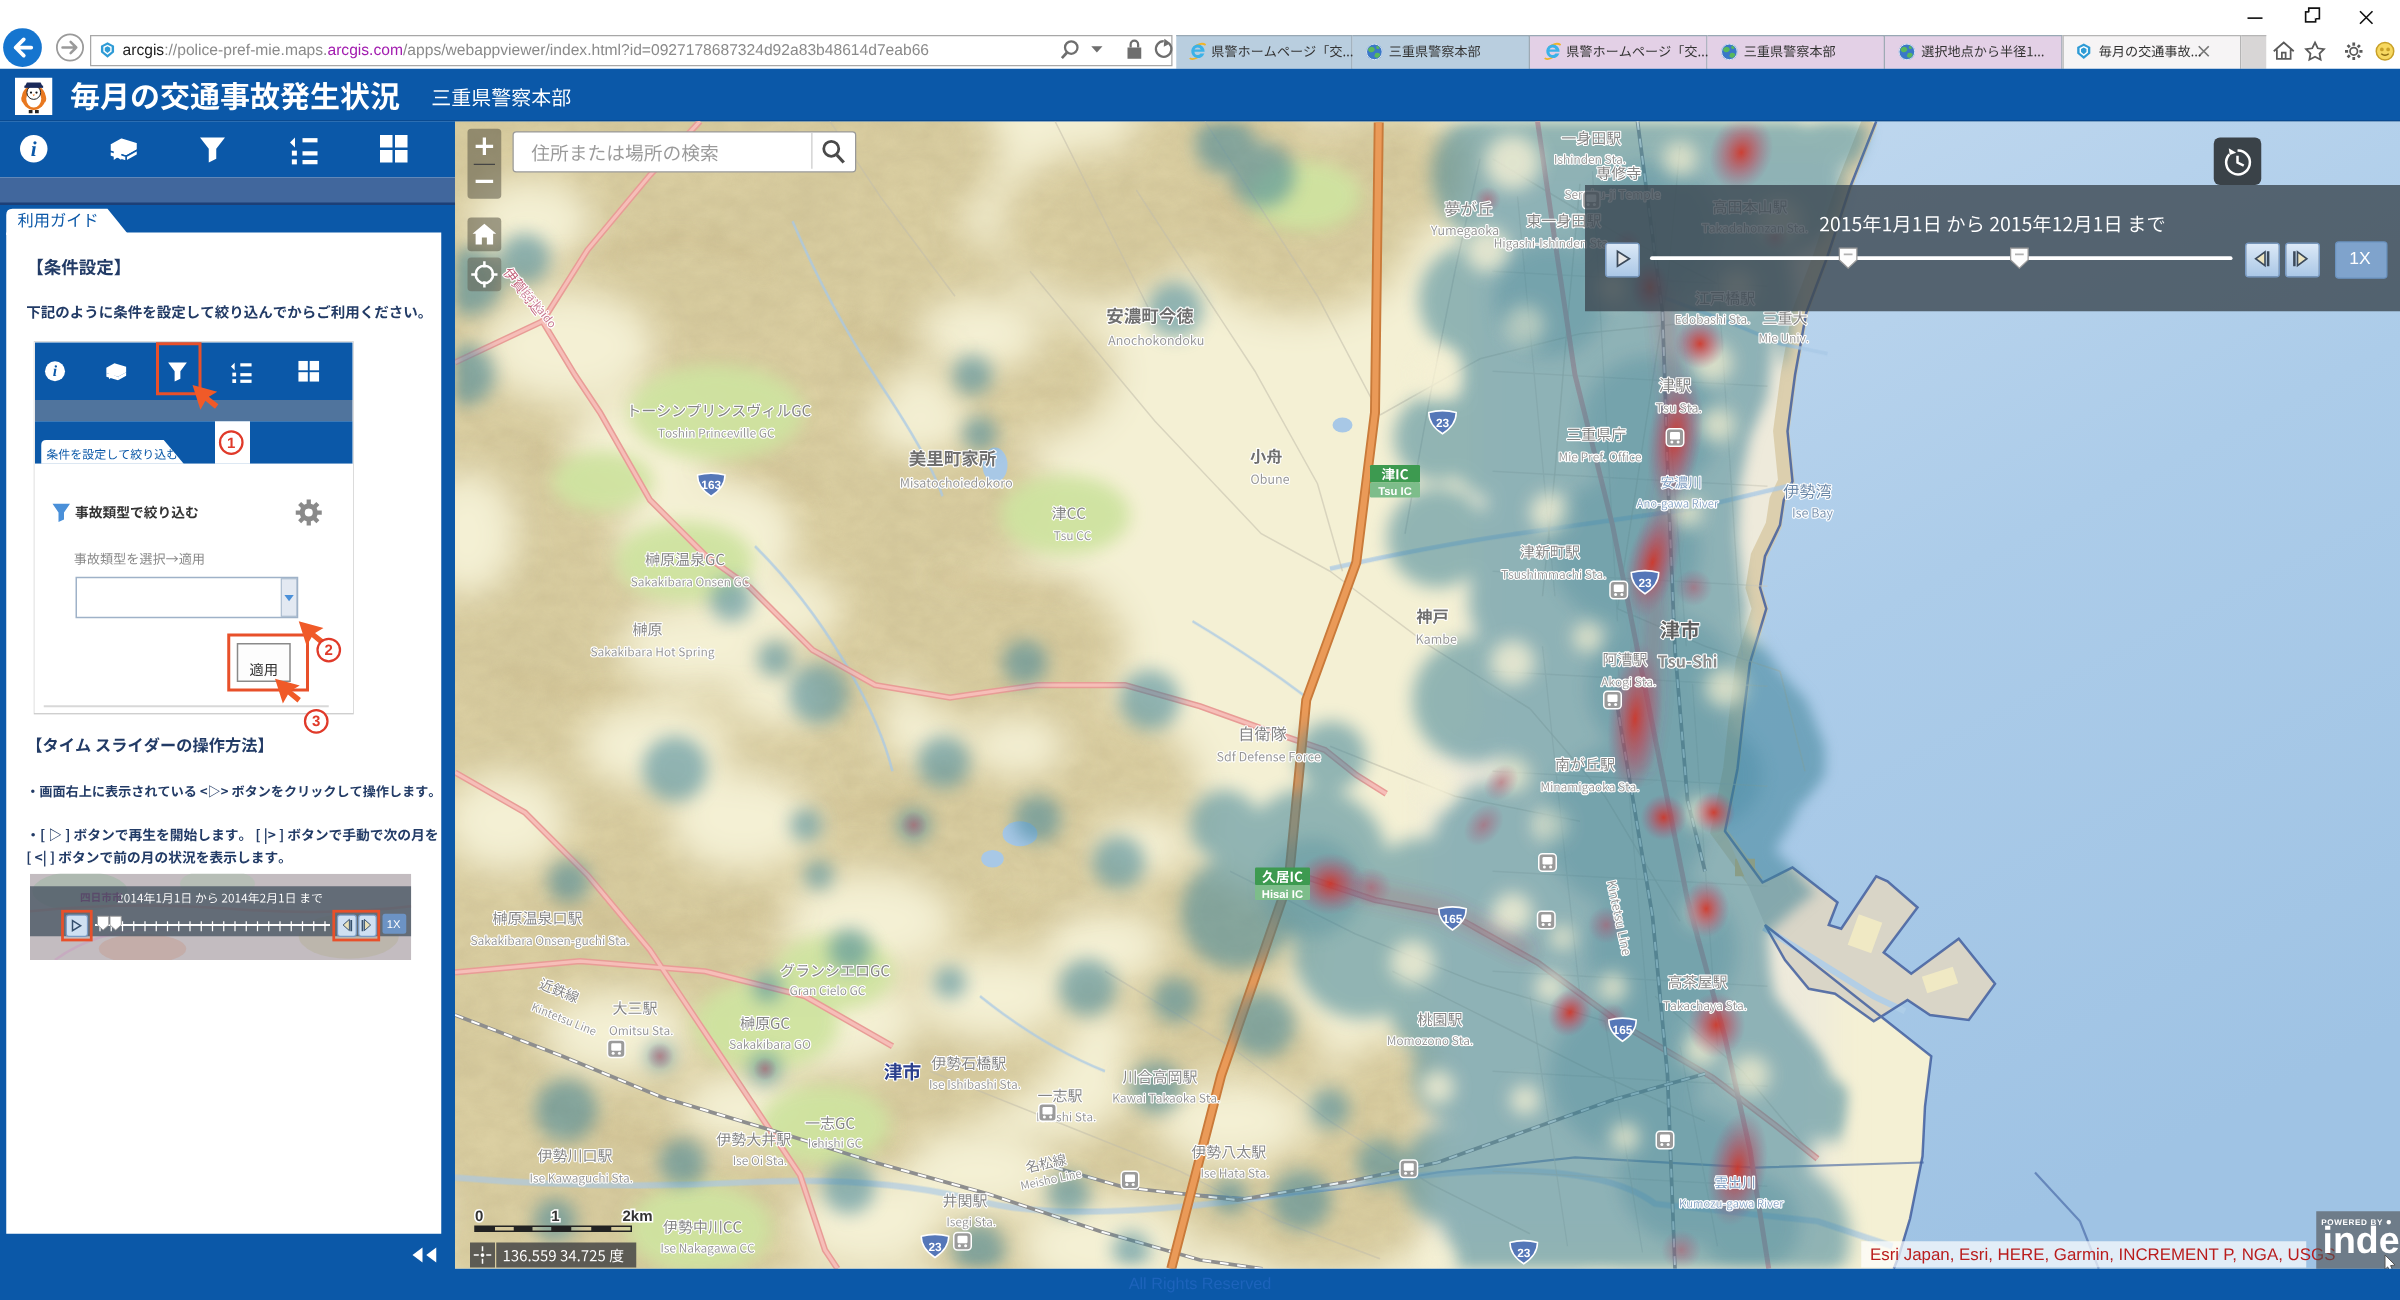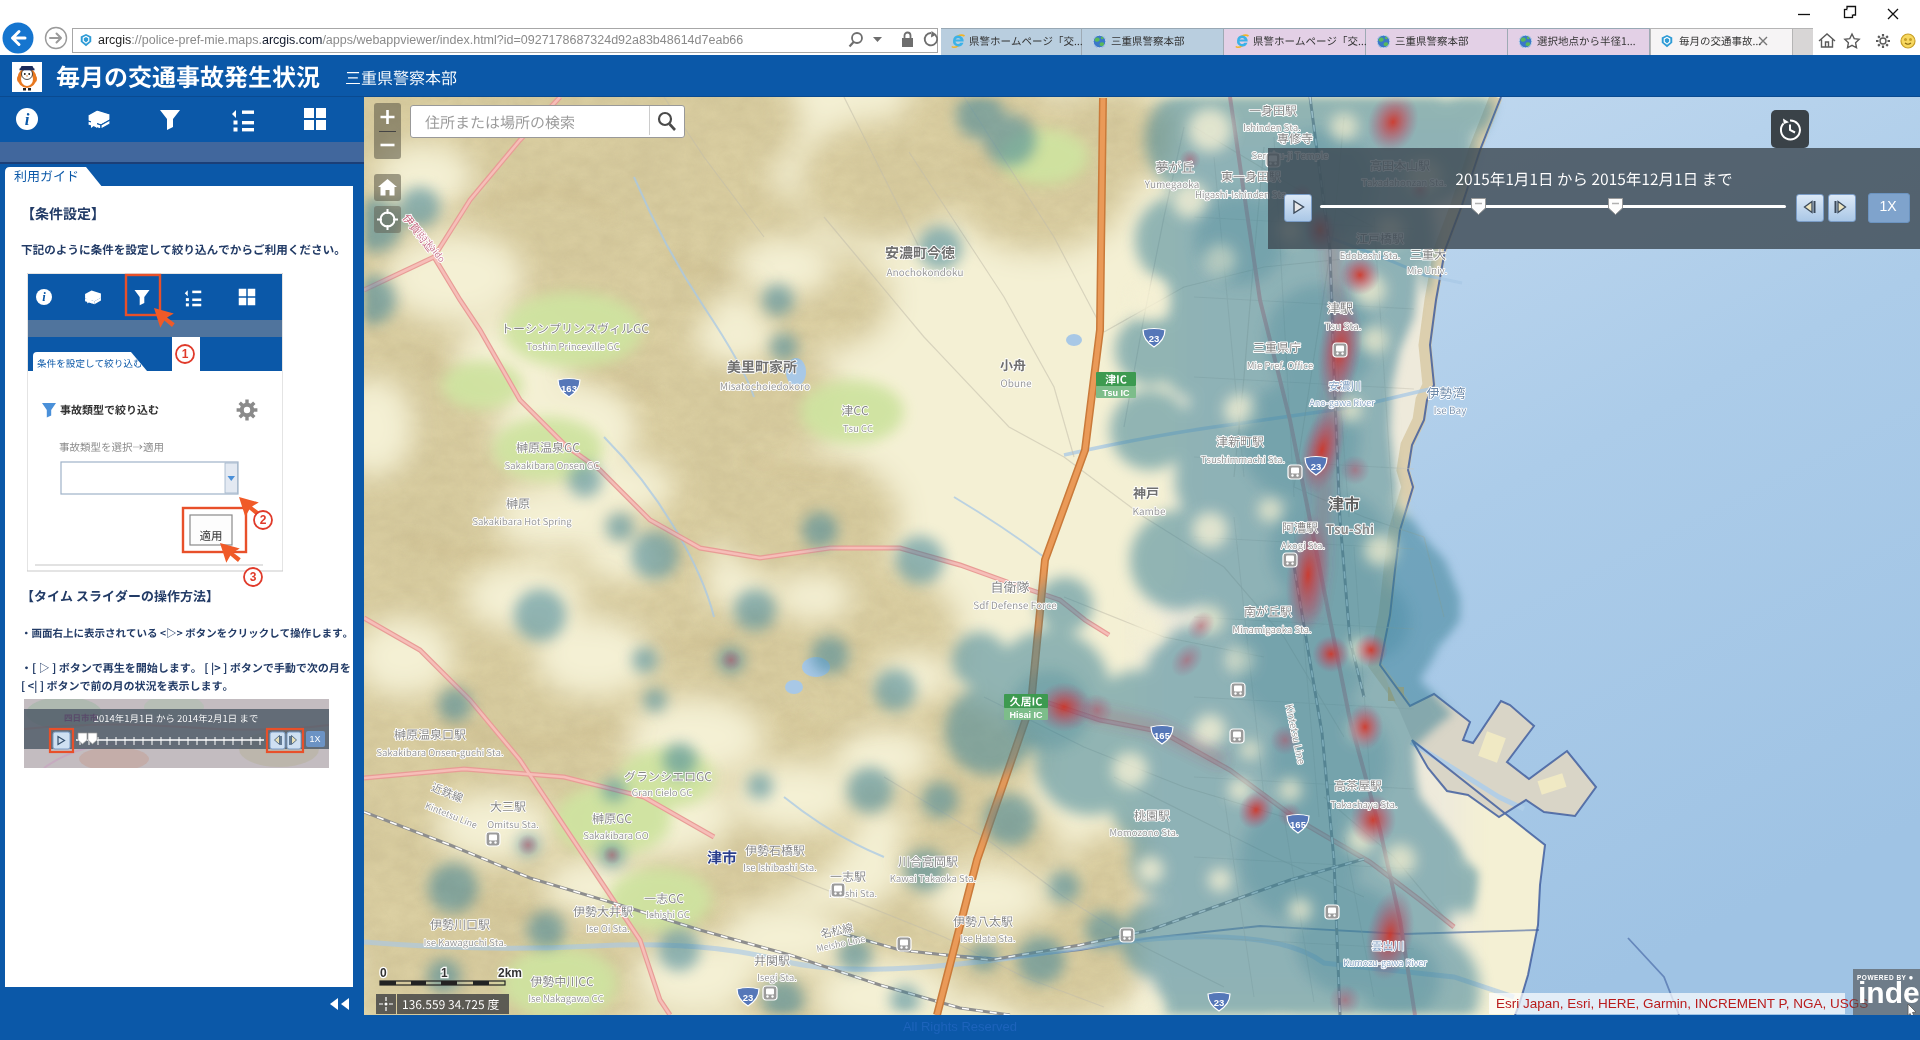--- a/index.html
+++ b/index.html
@@ -321,21 +321,21 @@
     <path d="M25 18 H12.5 M12.5 18 l6.5,-6.5 M12.5 18 l6.5,6.5" stroke="#fff" stroke-width="3" fill="none" stroke-linecap="round" stroke-linejoin="round"></path>
     <circle cx="56" cy="18" r="10.5" fill="#fff" stroke="#9a9a9a" stroke-width="1.4"></circle>
     <path d="M50 18 H61 M61 18 l-4.5,-4.5 M61 18 l-4.5,4.5" stroke="#9a9a9a" stroke-width="2" fill="none" stroke-linecap="round" stroke-linejoin="round"></path>
   </svg>
 <div class="abs" style="left:72px;top:28px;width:864px;height:23px;background:#fff;border:1px solid #a7a7a7"></div>
 <svg class="abs" style="left:79px;top:33px" width="14" height="14" viewBox="0 0 16 16">
     <path d="M8 1 L14 4 V10 L8 15 L2 10 V4 Z" fill="#2e9bd6"></path>
     <path d="M8 3.2 L11.8 5.1 V9.3 L8 12.4 L4.2 9.3 V5.1 Z" fill="#fff"></path>
     <path d="M8 4.6 L10.5 5.9 V8.7 L8 10.8 L5.5 8.7 V5.9 Z" fill="#2e9bd6"></path>
   </svg>
-<div class="abs" style="left:98px;top:33px;font:12.5px 'Liberation Sans',sans-serif;color:#8a8a8a;white-space:nowrap"><span style="color:#1e1e1e">arcgis</span>://police-pref-mie.maps.<span style="color:#0f172a">arcgis.com</span>/apps/webappviewer/index.html?id=0927178687324d92a83b48614d7eab66</div>
+<div class="abs" style="left:98px;top:33px;font:12.5px 'Liberation Sans',sans-serif;color:#8a8a8a;white-space:nowrap"><span style="color:#1e1e1e">arcgis</span>://police-pref-mie.maps.<span style="color:#a21caf">arcgis.com</span>/apps/webappviewer/index.html?id=0927178687324d92a83b48614d7eab66</div>
 <svg class="abs" style="left:845px;top:30px" width="95" height="20">
     <circle cx="12" cy="8" r="5" fill="none" stroke="#6e6e6e" stroke-width="1.8"></circle>
     <line x1="8.6" y1="12" x2="4.5" y2="16.5" stroke="#6e6e6e" stroke-width="2.2"></line>
     <path d="M28 7 l4.5 5 4.5 -5 z" fill="#6e6e6e"></path>
     <rect x="57" y="8" width="11" height="9" fill="#6e6e6e"></rect>
     <path d="M59.5 8 V5.5 a3 3 0 0 1 6 0 V8" fill="none" stroke="#6e6e6e" stroke-width="1.8"></path>
     <path d="M86 3 a6.2 6.2 0 1 0 4.3 1.8" fill="none" stroke="#6e6e6e" stroke-width="1.8"></path>
     <path d="M86.5 1 l5 3.6 -5.5 2.8 z" fill="#6e6e6e"></path>
   </svg>
 <div class="abs" style="left:941px;top:28px;width:141px;height:27px;background:#b9cedf;border-right:1px solid #9eaab4;border-top:1px solid #98a8b4;box-sizing:border-box"></div>

